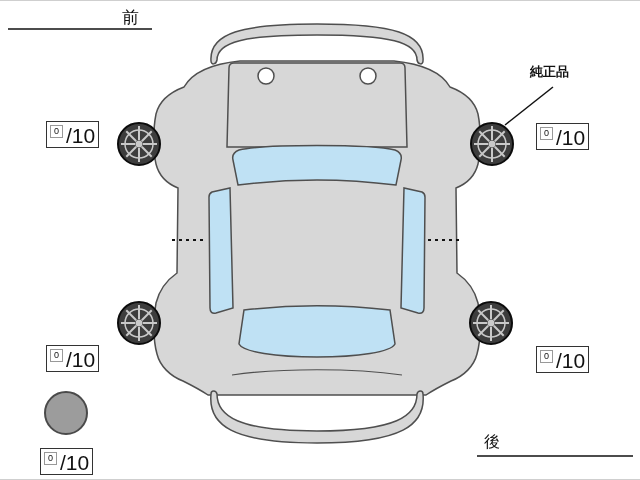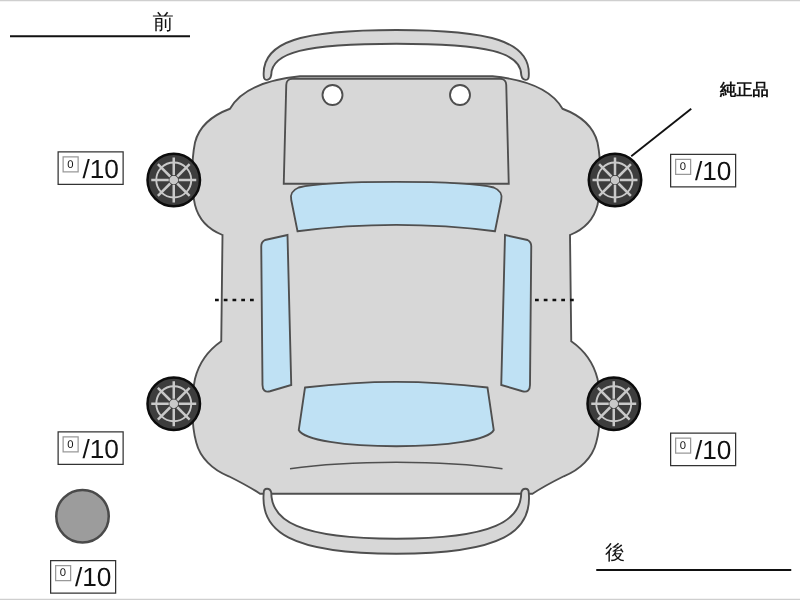--- a/index.html
+++ b/index.html
@@ -22,21 +22,21 @@
   .spoke{stroke:#c9c9c9;stroke-width:2;}
   .hub{fill:#c9c9c9;}
   .spare-tire{fill:var(--spare);stroke:#4a4a4a;stroke-width:2;}
   .marker-line{stroke:#111;stroke-width:1.5;}
   .dash-line{stroke:#111;stroke-width:2;stroke-dasharray:3 4;}
   .washer{fill:#ffffff;stroke:var(--outline);stroke-width:1.5;}
 
   .label{position:absolute;white-space:nowrap;}
   .label-front{left:122px;top:5px;font-size:17px;}
   .label-rear{left:484px;top:431px;font-size:16px;}
-  .label-genuine{left:576px;top:62px;font-size:13px;font-weight:bold;}
+  .label-genuine{left:530px;top:62px;font-size:13px;font-weight:bold;}
 
   .score-box{
     position:absolute;width:53px;height:27px;box-sizing:border-box;
     background:#fff;border:1px solid #333;
     display:flex;align-items:flex-start;justify-content:center;gap:3px;
   }
   .score-num{
     font-size:9px;line-height:11px;margin-top:3px;
     border:1px solid #999;padding:0 3px;background:#fff;
   }

